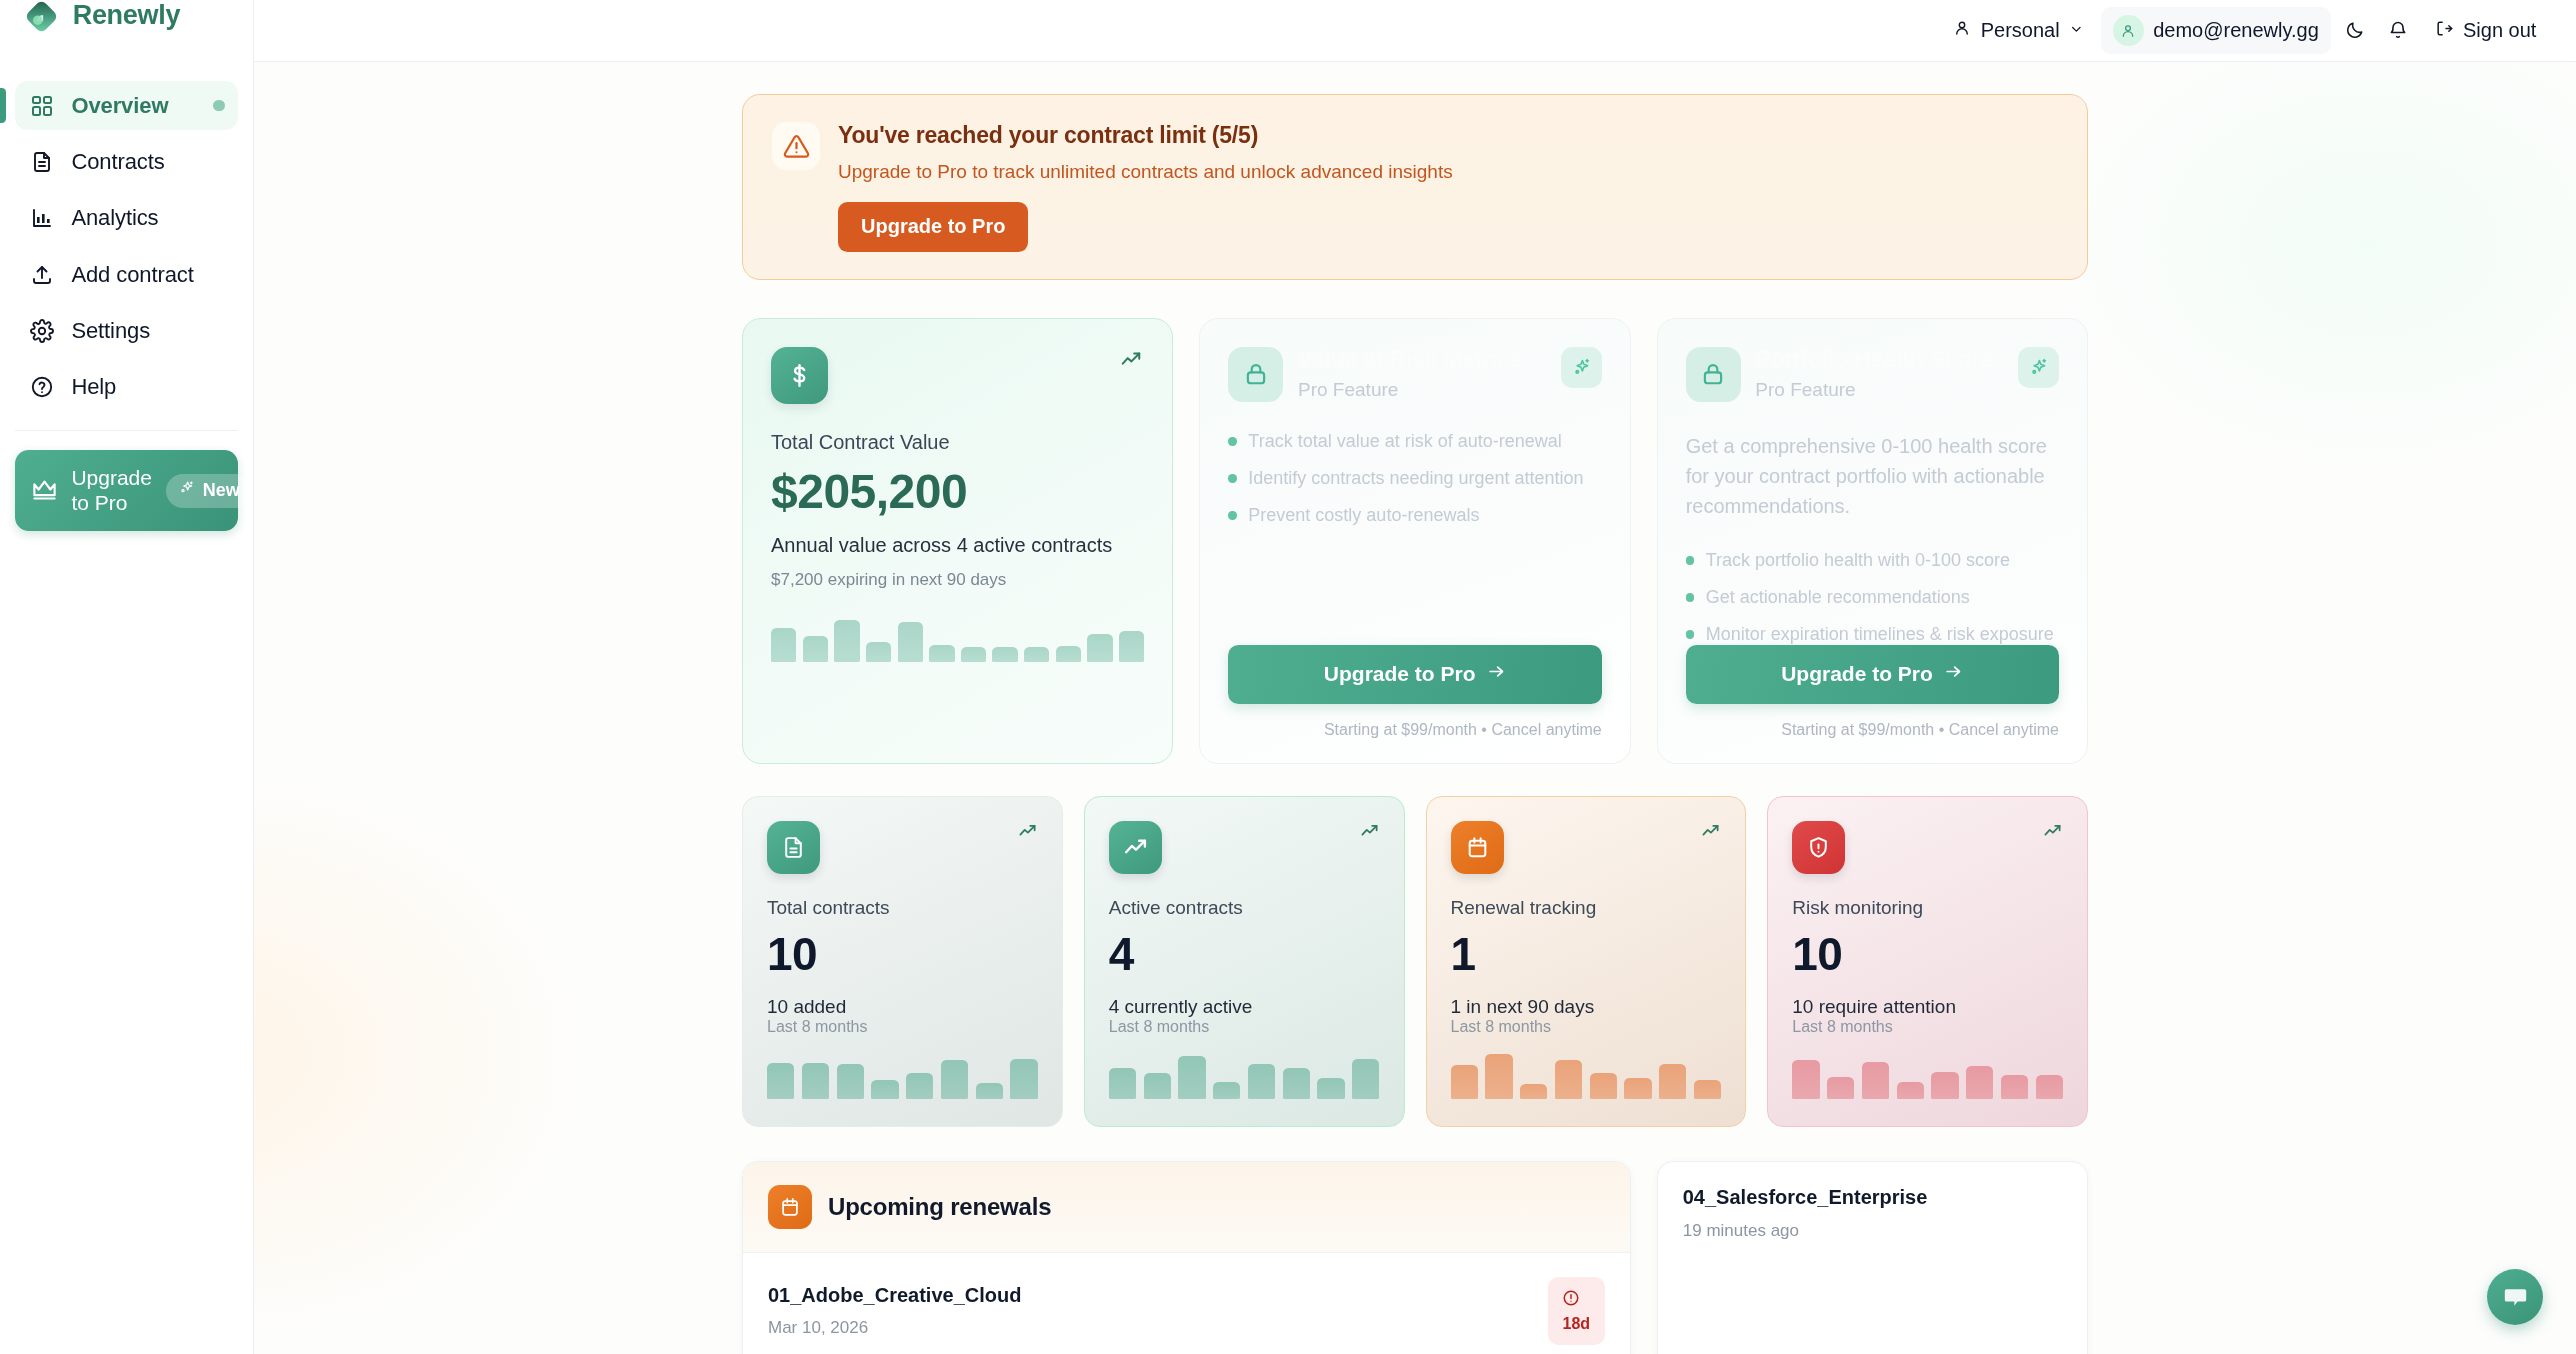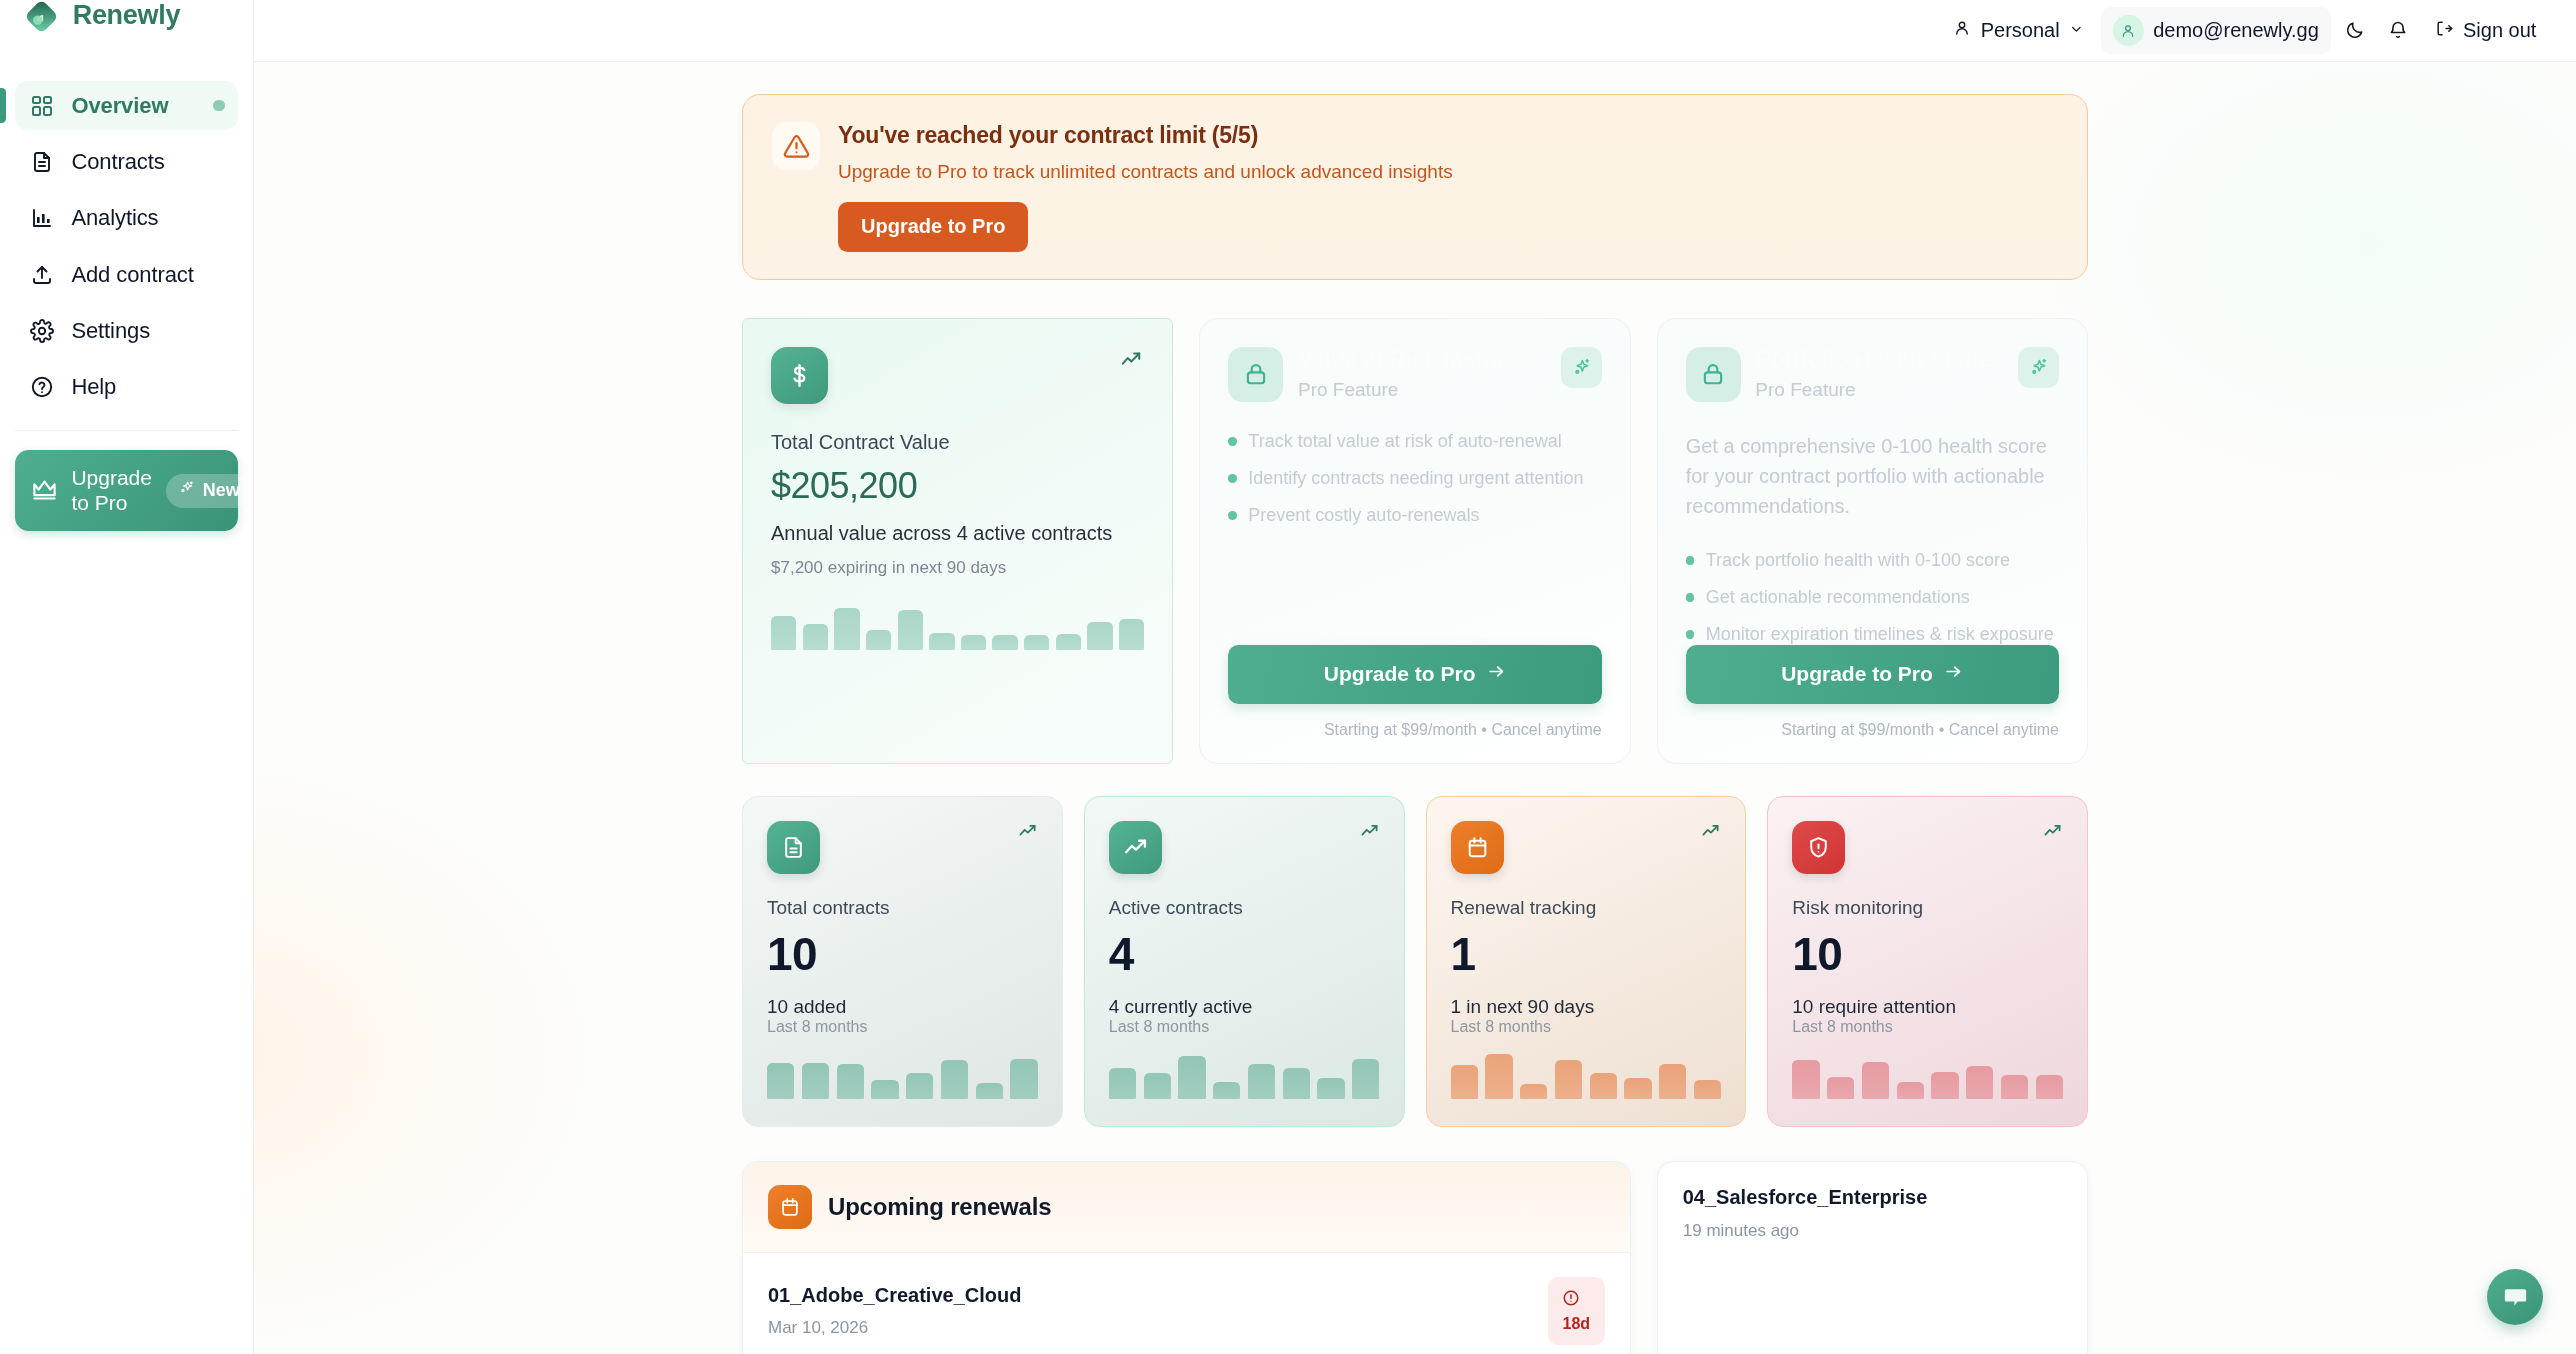--- a/index.html
+++ b/index.html
@@ -46,26 +46,26 @@
 
   
   .alert{background:linear-gradient(180deg,#fdf2e3 0%,#fcf3e6 100%);border:1.1px solid #f3cb9b;border-radius:18px;display:flex;gap:18px;padding:27px 29px;align-items:flex-start}
   .alert-ico{width:48px;height:48px;flex:0 0 48px;border-radius:13.7px;background:#fffaf2;display:flex;align-items:center;justify-content:center}
   .alert-title{font-size:23px;font-weight:700;color:#7a2f10;letter-spacing:-0.2px}
   .alert-sub{font-size:19px;color:#c2561f;margin-top:11.6px}
   .alert-btn{margin-top:19px;background:#d75a20;color:#fff;border:none;border-radius:9.5px;padding:13.7px 23px;font-size:20px;font-weight:600;font-family:inherit;cursor:pointer}
 
   
   .row1{display:grid;grid-template-columns:820fr 820fr 820fr;gap:26px;margin-top:38px}
-  .tcv{border-radius:6px;border:1.1px solid #c8ecdd;background:linear-gradient(150deg,#e9f9f2 0%,#f2fbf7 55%,#f7fdfa 100%);padding:28px 28px 0 28px;position:relative;min-height:431px}
+  .tcv{border-radius:19px;border:1.1px solid #c8ecdd;background:linear-gradient(150deg,#e9f9f2 0%,#f2fbf7 55%,#f7fdfa 100%);padding:28px 28px 0 28px;position:relative;min-height:431px}
   .sq-ico{width:57px;height:57px;border-radius:16px;display:flex;align-items:center;justify-content:center;box-shadow:0 4.2px 10.5px rgba(15,23,42,.10)}
   .sq-teal{background:linear-gradient(145deg,#54b294 0%,#3f997d 100%)}
   .trend{position:absolute;right:30.5px;top:30.5px}
   .card-label{font-size:20px;color:#3b4656;margin-top:27px}
-  .card-value{font-size:36px;font-weight:400;color:#2a6a56;letter-spacing:-0.5px;margin-top:13.7px;line-height:1}
+  .card-value{font-size:48px;font-weight:700;color:#2a6a56;letter-spacing:-0.5px;margin-top:13.7px;line-height:1}
   .card-sub{font-size:20px;color:#27303d;margin-top:18px}
   .card-sub2{font-size:17px;color:#7c8794;margin-top:13.7px}
   .spark{display:flex;align-items:flex-end;gap:6.3px;height:50px;margin-top:22px}
   .spark .b{flex:1;border-radius:5.3px 5.3px 1.6px 1.6px}
 
   .pro{border-radius:19px;border:1.1px solid #eef2f4;background:linear-gradient(160deg,#f7fbfa 0%,#fbfdfd 60%,#ffffff 100%);padding:28px 28px 24px 28px;position:relative;display:flex;flex-direction:column;min-height:431px}
   .pro-head{display:flex;align-items:flex-start;gap:14.7px;position:relative}
   .lock{width:55px;height:55px;border-radius:14.7px;background:#d6efe6;display:flex;align-items:center;justify-content:center;flex:0 0 55px}
   .pro-title{font-size:23px;font-weight:700;color:#fbfdfc;letter-spacing:-0.2px;line-height:1.05}
   .pro-feature{font-size:19px;color:#c3cbd4;margin-top:7.4px}

